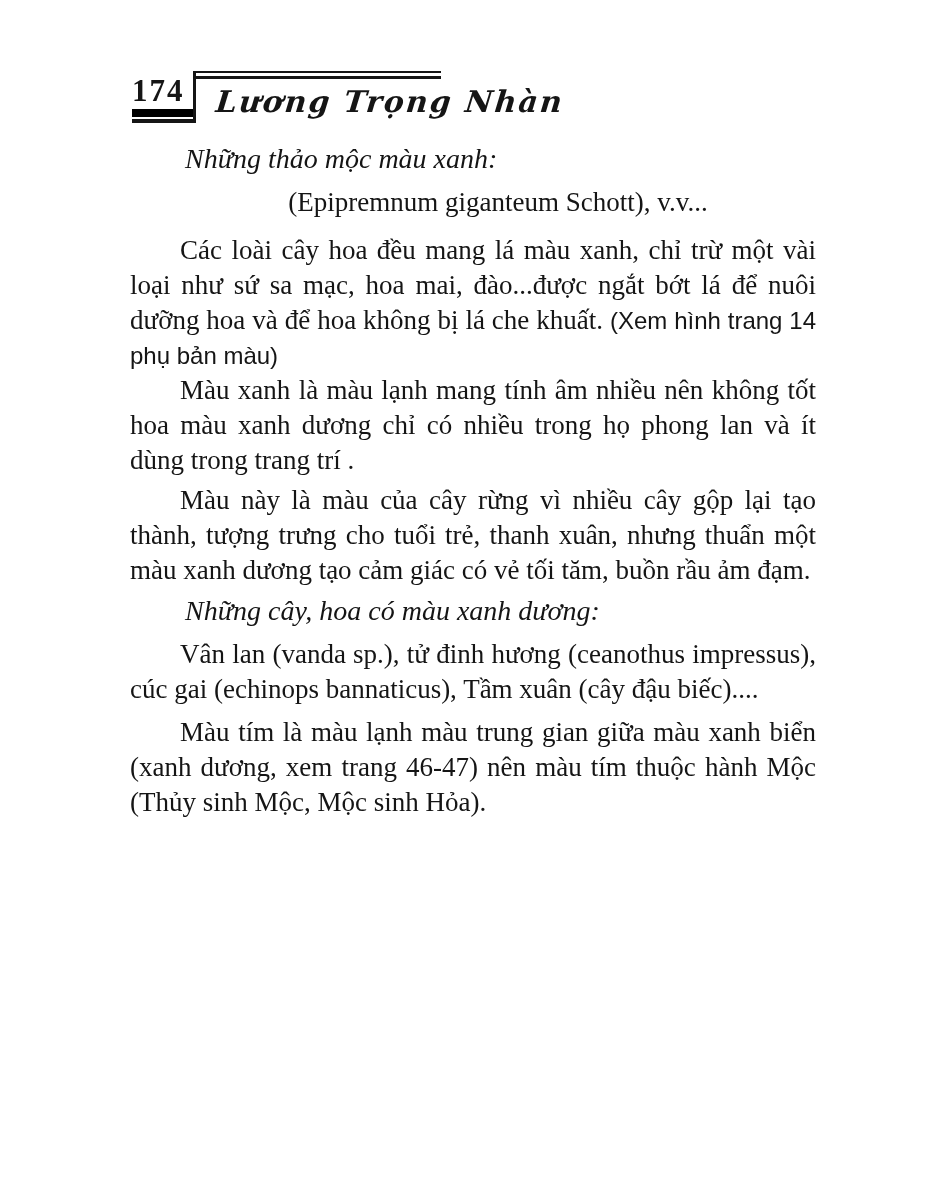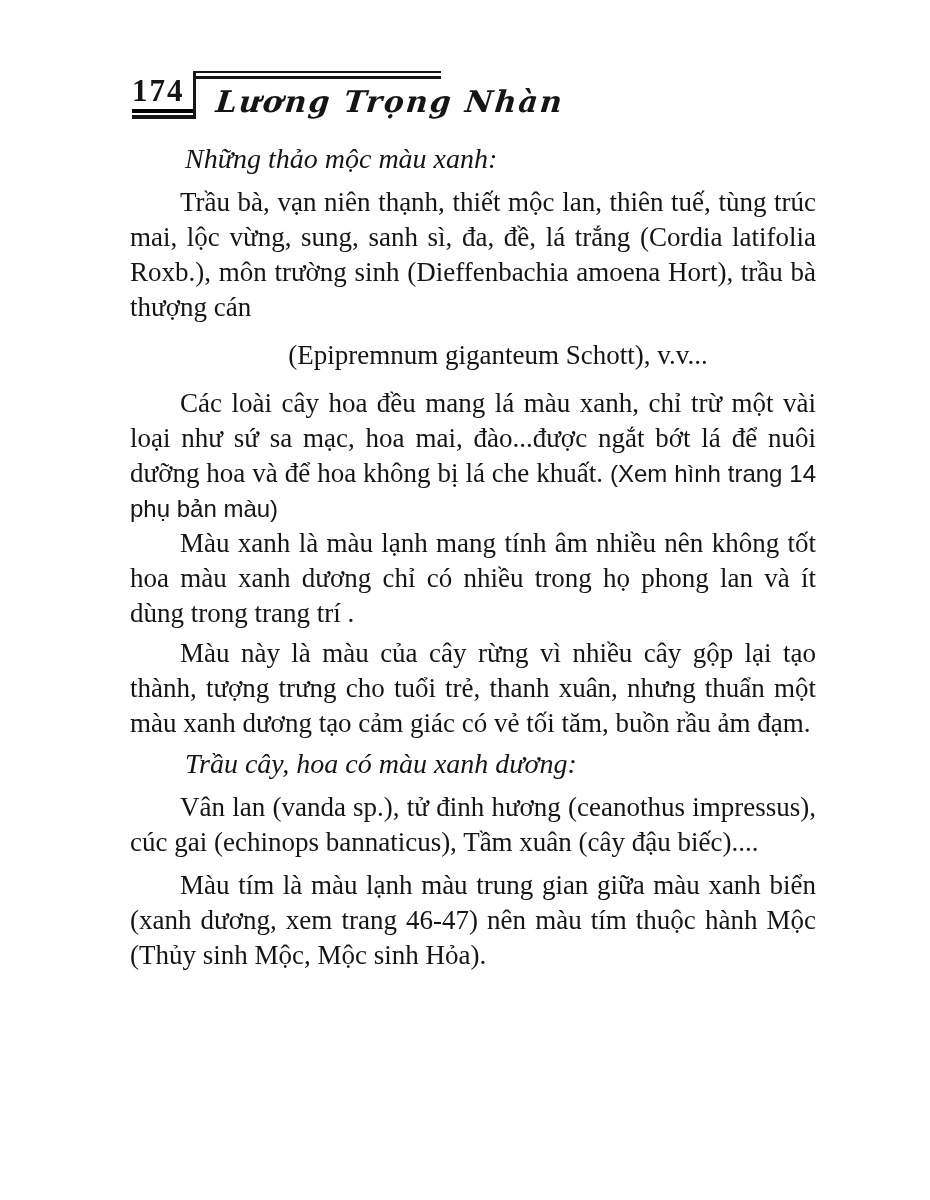--- a/index.html
+++ b/index.html
@@ -16,21 +16,21 @@
   
   .header{position:absolute;top:0;left:0;width:100%;height:130px;}
   .pagenum-block{
     position:absolute;left:132px;top:76px;width:64px;
   }
   .pagenum{
     display:block;
     font-size:31px;font-weight:bold;letter-spacing:2px;
     line-height:30px;
     padding-bottom:3px;
-    border-bottom:4px solid #000000;
+    border-bottom:8px solid #000000;
   }
   .pagenum-block::after{
     content:"";display:block;height:4px;background:#151515;margin-top:2px;
   }
   .rule-bracket{
     position:absolute;left:193px;top:71px;width:245px;height:48px;
     border-left:3px solid #151515;
   }
   .rule-bracket::before{
     content:"";position:absolute;left:0;right:0;top:0;height:2px;background:#151515;
@@ -109,32 +109,31 @@
       <span class="pagenum">174</span>
     </div>
     <div class="rule-bracket"></div>
     <div class="author-name">Lương Trọng Nhàn</div>
   </div>
 
   <div class="content">
 
     <p class="lead-heading">Những thảo mộc màu xanh:</p>
 
-    <p class="para p-plants">Trầu bà, vạn niên thạnh, thiết mộc lan, thiên tuế, tùng trúc mai, lộc vừng, sung, sanh sì, đa, đề, lá trắng (Cordia latifolia Roxb.), môn trường sinh (Dieffenbachia amoena Hort), trầu bà thượng cán</p>
 
     <p class="para p-epipremnum">(Epipremnum giganteum Schott), v.v...</p>
 
     <p class="para p-leaves"><span>Các loài cây hoa đều mang lá màu xanh, chỉ trừ một vài loại như sứ sa mạc, hoa mai, đào...được ngắt bớt lá để nuôi dưỡng hoa và để hoa không bị lá che khuất. </span><span class="sans-note">(Xem hình trang 14 phụ bản màu)</span></p>
 
 
     <p class="para p-blue2">Màu xanh là màu lạnh mang tính âm nhiều nên không tốt hoa màu xanh dương chỉ có nhiều trong họ phong lan và ít dùng trong trang trí .</p>
 
     <p class="para p-blue1">Màu này là màu của cây rừng vì nhiều cây gộp lại tạo thành, tượng trưng cho tuổi trẻ, thanh xuân, nhưng thuẩn một màu xanh dương tạo cảm giác có vẻ tối tăm, buồn rầu ảm đạm.</p>
 
-    <p class="list-heading">Trầu cây, hoa có màu xanh dương:</p>
+    <p class="list-heading">Những cây, hoa có màu xanh dương:</p>
 
     <p class="para p-flowers">Vân lan (vanda sp.), tử đinh hương (ceanothus impressus), cúc gai (echinops bannaticus), Tầm xuân (cây đậu biếc)....</p>
 
 
     <p class="para p-purple">Màu tím là màu lạnh màu trung gian giữa màu xanh biển (xanh dương, xem trang 46-47) nên màu tím thuộc hành Mộc (Thủy sinh Mộc, Mộc sinh Hỏa).</p>
 
   </div>
 
 </div>
 

